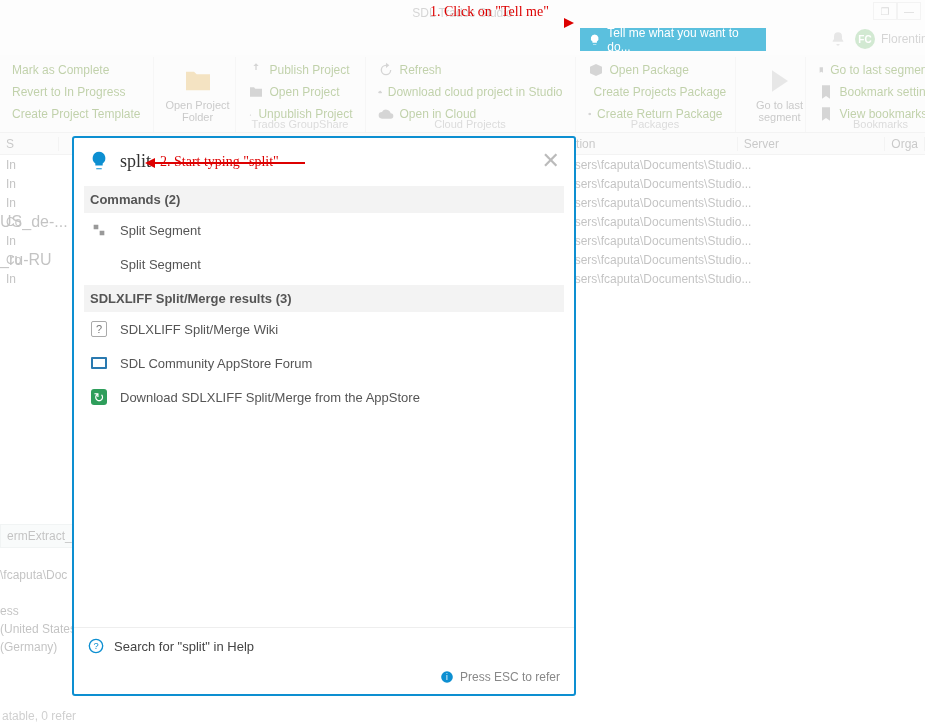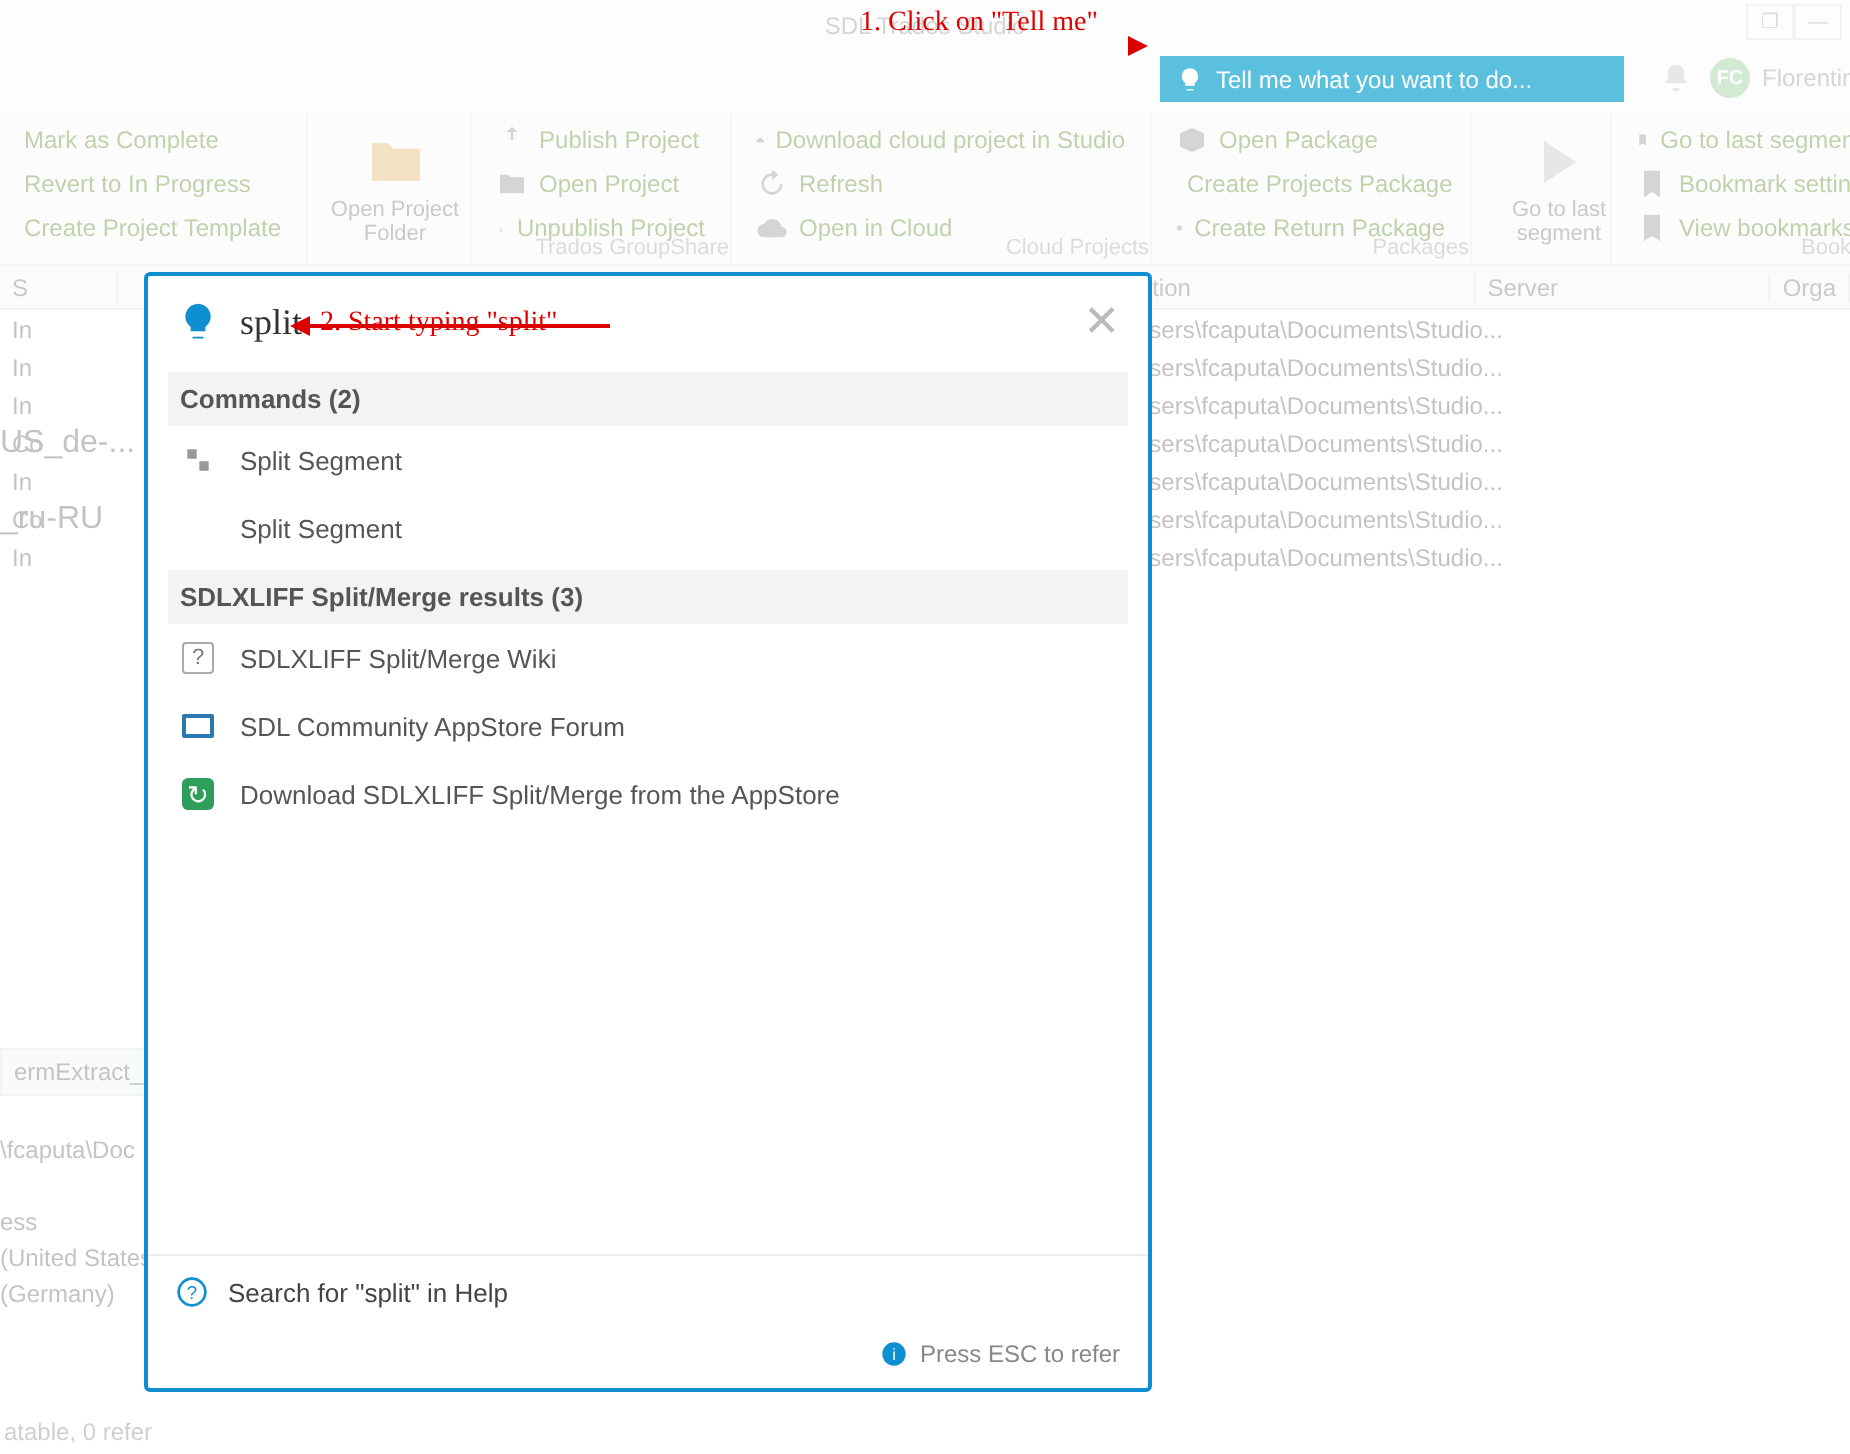--- a/index.html
+++ b/index.html
@@ -10,41 +10,41 @@
 .fade { opacity:0.35; pointer-events:none; }
 
 
 .titlebar { height:25px; display:flex; align-items:center; justify-content:center; background:#f8f8f8; position:relative; }
 .titlebar .title { font-size:12px; color:#888; }
 .winbtns { position:absolute; right:4px; top:2px; display:flex; gap:0; }
 .winbtn { width:24px; height:18px; border:1px solid #ddd; display:flex; align-items:center; justify-content:center; font-size:10px; color:#999; background:#fafafa;}
 
 
 .toprow { height:30px; display:flex; align-items:center; background:#fafafa; position:relative; }
-.tellme { position:absolute; left:580px; top:3px; height:23px; width:232px; background:#5bc0de; color:#fff; display:flex; align-items:center; padding:0 8px; font-size:12px; gap:6px;}
+.tellme { position:absolute; left:580px; top:3px; height:23px; width:186px; background:#5bc0de; color:#fff; display:flex; align-items:center; padding:0 8px; font-size:12px; gap:6px;}
 .tellme svg{width:14px;height:14px;fill:#fff}
 .bell { position:absolute; left:830px; top:6px; color:#999;}
 .bell svg{width:16px;height:16px;fill:#bbb}
 .user { position:absolute; left:855px; top:4px; display:flex; align-items:center; gap:6px;}
 .user .avatar{width:20px;height:20px;border-radius:50%;background:#7fbf7f;color:#fff;display:flex;align-items:center;justify-content:center;font-size:10px;font-weight:bold;}
 .user span{color:#888}
 
 
 .ann { position:absolute; color:#d00; font-size:14px; font-family:"Times New Roman",serif; z-index:2000;}
 .ann1 { left:430px; top:4px;}
 .ann2 { left:160px; top:154px;}
 .arrow1 { position:absolute; left:564px; top:18px; width:12px; height:12px; z-index:2000;}
 .arrow1::after{content:"";position:absolute;left:0;top:0;border-left:10px solid #d00;border-top:5px solid transparent;border-bottom:5px solid transparent;}
 .arrow2 { position:absolute; left:155px; top:162px; width:150px; height:2px; background:#d00; z-index:2000;}
 .arrow2::before{content:"";position:absolute;left:-10px;top:-4px;border-right:10px solid #d00;border-top:5px solid transparent;border-bottom:5px solid transparent;}
 
 
 .ribbon { display:flex; background:#f6f6f6; border-bottom:1px solid #ddd; height:78px; padding-top:2px;}
 .rgroup { border-right:1px solid #e4e4e4; padding:2px 8px 2px 8px; display:flex; flex-direction:column; justify-content:flex-start; position:relative;}
-.rgroup .lbl{position:absolute;bottom:2px;left:0;right:0;text-align:right;font-size:11px;color:#999}
+.rgroup .lbl{position:absolute;bottom:2px;left:0;right:0;text-align:center;font-size:11px;color:#999}
 .bigbtn{display:flex;flex-direction:column;align-items:center;justify-content:center;gap:2px;width:72px;height:70px;font-size:11px;color:#666;text-align:center;line-height:1.1}
 .bigbtn svg{width:32px;height:32px;fill:#e0b050}
 .smallbtn{display:flex;align-items:center;gap:6px;height:22px;font-size:12px;color:#4d7c0f;padding:0 4px;white-space:nowrap}
 .smallbtn svg{width:16px;height:16px;fill:#888}
 
 
 .tablearea{position:relative;height:380px}
 .thead{display:flex;background:#f4f4f4;border-bottom:1px solid #ddd;height:22px;align-items:center;font-size:12px;color:#666}
 .thead div{padding:0 6px;border-right:1px solid #ddd}
 .tbody{font-size:12px;color:#555}
@@ -142,29 +142,29 @@
             <svg viewBox="0 0 24 24">
               <path d="M12 22l-4-4h3v-6h2v6h3z"></path>
             </svg>
             <span>Unpublish Project</span>
           </div>
         <div class="lbl">Trados GroupShare</div>
       </div>
       <div class="rgroup" style="width:210px">
         <div class="smallbtn">
             <svg viewBox="0 0 24 24">
+              <path d="M12 4a8 8 0 108 8h-2a6 6 0 11-6-6v3l5-4-5-4v3z"></path>
+            </svg>
+            <span>Refresh</span>
+          </div>
+        <div class="smallbtn">
+            <svg viewBox="0 0 24 24">
               <path d="M6 19a5 5 0 010-10 7 7 0 0113 2 4 4 0 010 8H6z"></path>
             </svg>
             <span>Download cloud project in Studio</span>
-          </div>
-        <div class="smallbtn">
-            <svg viewBox="0 0 24 24">
-              <path d="M12 4a8 8 0 108 8h-2a6 6 0 11-6-6v3l5-4-5-4v3z"></path>
-            </svg>
-            <span>Refresh</span>
           </div>
         <div class="smallbtn">
             <svg viewBox="0 0 24 24">
               <path d="M6 19a5 5 0 010-10 7 7 0 0113 2 4 4 0 010 8H6z"></path>
             </svg>
             <span>Open in Cloud</span>
           </div>
         <div class="lbl">Cloud Projects</div>
       </div>
       <div class="rgroup" style="width:160px">

